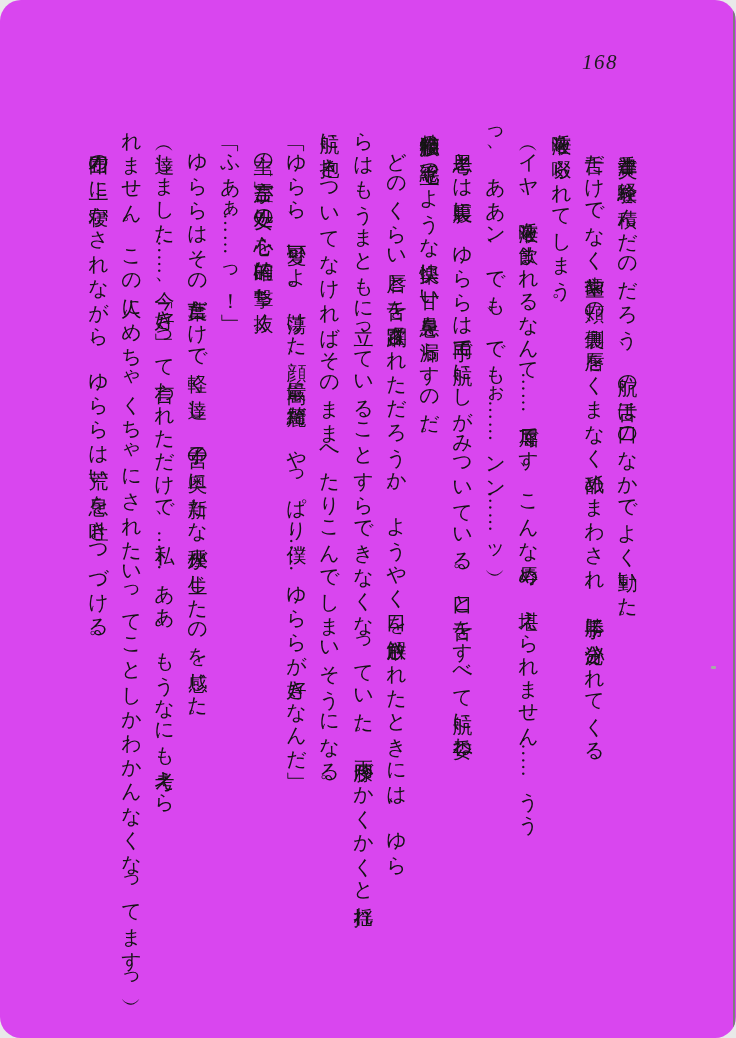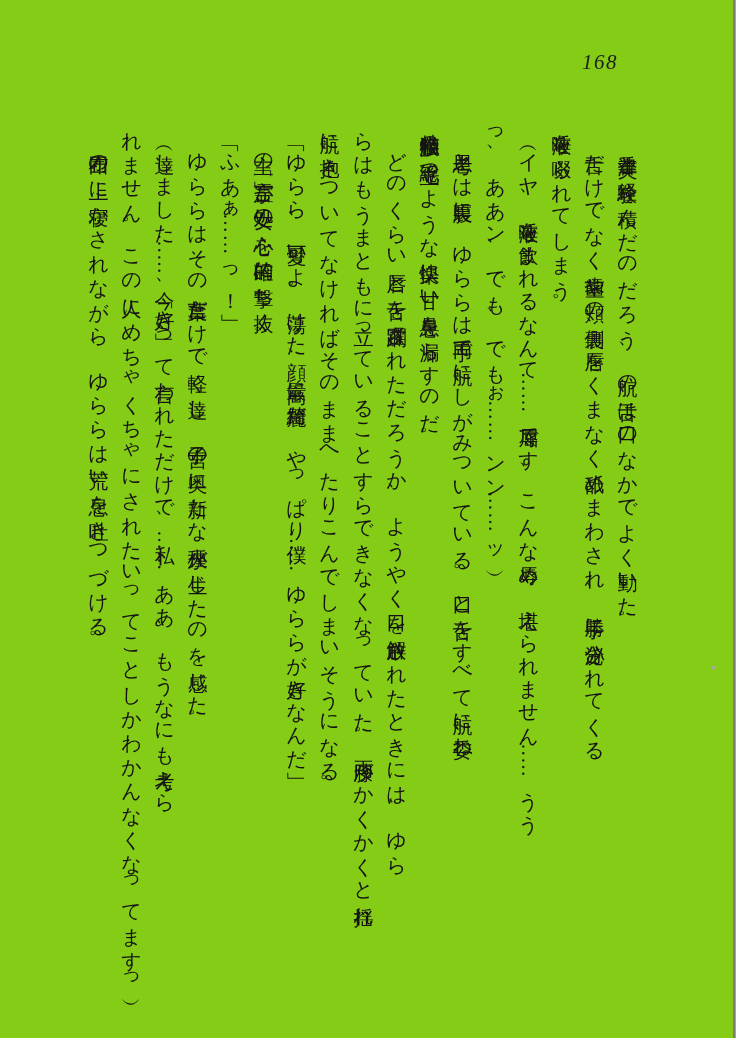--- a/index.html
+++ b/index.html
@@ -1,22 +1,23 @@
 <!DOCTYPE html>
 <html lang="ja"><head>
 <meta charset="utf-8">
 <style>
   html, body { margin: 0; padding: 0; background: #e9e9e9; }
   .page {
     position: relative;
     width: 736px;
     height: 1038px;
-    background: #84cc16;
+    background: #d946ef;
     overflow: hidden;
     font-family: "Liberation Serif", "DejaVu Serif", serif;
+    border-radius: 21px;
   }
   .page-number {
     position: absolute;
     left: 582px;
     top: 50px;
     font-size: 21px;
     font-style: italic;
     color: #1d1d1d;
     letter-spacing: 1.5px;
   }

